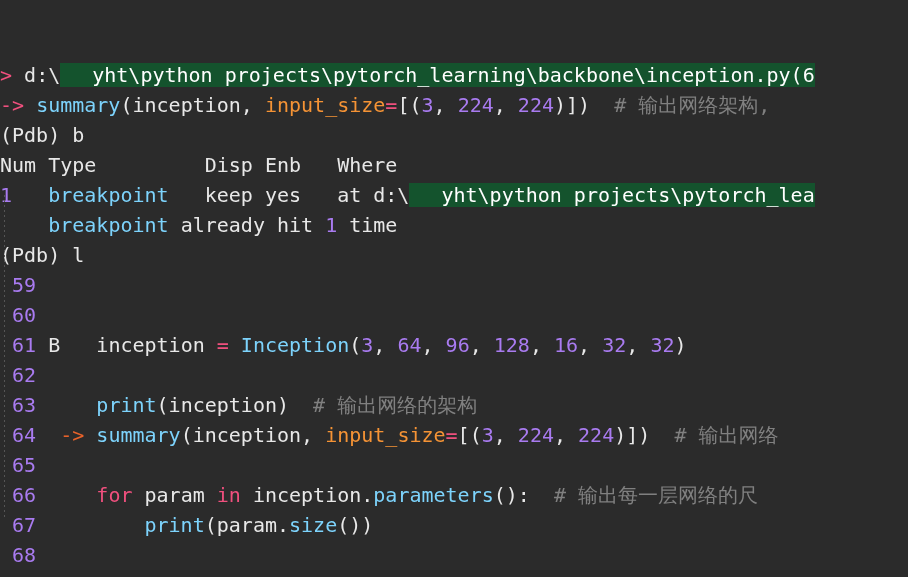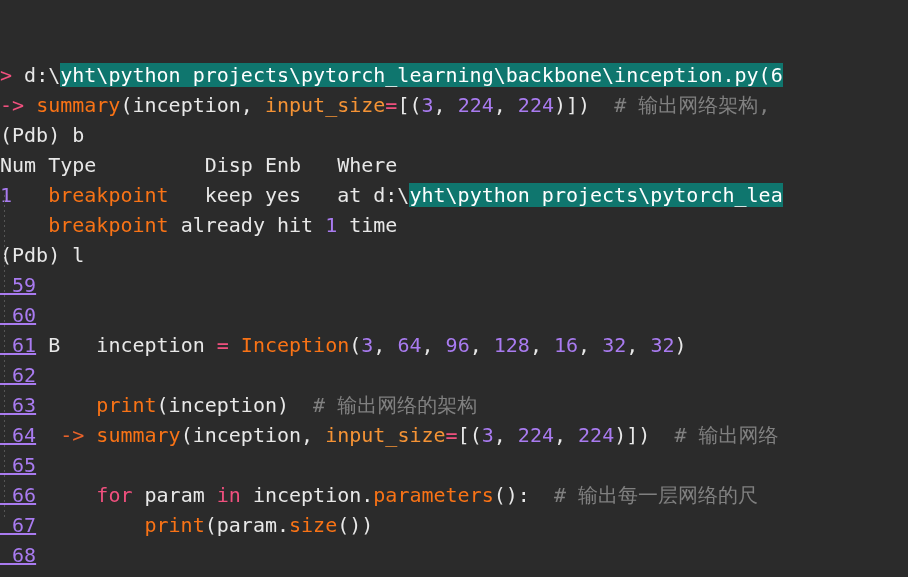--- a/index.html
+++ b/index.html
@@ -32,30 +32,31 @@
     background: repeating-linear-gradient(to bottom, #555 0px, #555 2px, transparent 2px, transparent 5px);
     pointer-events: none;
   }
   .line {
     height: 30px;
     white-space: pre;
     overflow: hidden;
   }
   
   .white   { color: #e8e8e8; }
-  .cyan    { color: #f97316; }
+  .cyan    { color: #7dd3fc; }
   .pink    { color: #f0507e; }
   .purple  { color: #a97bf0; }
   .orange  { color: #f59335; }
   .orangep { color: #e8622a; }
   .gray    { color: #808080; margin-top: 20px; }
-  .lnum    { color: #a97bf0; text-decoration: underline; }
+  .lnum    { color: #a97bf0; }
   .hl {
-    background: #0f766e;
+    background: #14532d;
     color: #ffffff;
+    padding-left: 32px;
   }
 </style>
 </head>
 <body>
 
 <div id="terminal">
   <div class="guide"></div>
 <div class="line"><span class="pink">&gt; </span><span class="white">d:\</span><span class="hl">yht\python projects\pytorch_learning\backbone\inception.py(6</span></div><div class="line"><span class="pink">-&gt; </span><span class="cyan">summary</span><span class="white">(inception, </span><span class="orange">input_size</span><span class="pink">=</span><span class="white">[(</span><span class="purple">3</span><span class="white">, </span><span class="purple">224</span><span class="white">, </span><span class="purple">224</span><span class="white">)])</span><span class="gray">  # 输出网络架构,</span></div><div class="line"><span class="white">(Pdb) b</span></div><div class="line"><span class="white">Num Type         Disp Enb   Where</span></div><div class="line"><span class="purple">1</span><span class="white">   </span><span class="cyan">breakpoint</span><span class="white">   keep yes   at d:\</span><span class="hl">yht\python projects\pytorch_lea</span></div><div class="line"><span class="white">    </span><span class="cyan">breakpoint</span><span class="white"> already hit </span><span class="purple">1</span><span class="white"> time</span></div><div class="line"><span class="white">(Pdb) l</span></div><div class="line"><span class="lnum"> 59</span></div><div class="line"><span class="lnum"> 60</span></div><div class="line"><span class="lnum"> 61</span><span class="white"> B  </span><span class="white"> inception </span><span class="pink">=</span><span class="white"> </span><span class="cyan">Inception</span><span class="white">(</span><span class="purple">3</span><span class="white">, </span><span class="purple">64</span><span class="white">, </span><span class="purple">96</span><span class="white">, </span><span class="purple">128</span><span class="white">, </span><span class="purple">16</span><span class="white">, </span><span class="purple">32</span><span class="white">, </span><span class="purple">32</span><span class="white">)</span></div><div class="line"><span class="lnum"> 62</span></div><div class="line"><span class="lnum"> 63</span><span class="white">     </span><span class="cyan">print</span><span class="white">(inception)</span><span class="gray">  # 输出网络的架构</span></div><div class="line"><span class="lnum"> 64</span><span class="orangep">  -&gt; </span><span class="cyan">summary</span><span class="white">(inception, </span><span class="orange">input_size</span><span class="pink">=</span><span class="white">[(</span><span class="purple">3</span><span class="white">, </span><span class="purple">224</span><span class="white">, </span><span class="purple">224</span><span class="white">)])</span><span class="gray">  # 输出网络</span></div><div class="line"><span class="lnum"> 65</span></div><div class="line"><span class="lnum"> 66</span><span class="white">     </span><span class="pink">for</span><span class="white"> param </span><span class="pink">in</span><span class="white"> inception.</span><span class="cyan">parameters</span><span class="white">():</span><span class="gray">  # 输出每一层网络的尺</span></div><div class="line"><span class="lnum"> 67</span><span class="white">         </span><span class="cyan">print</span><span class="white">(param.</span><span class="cyan">size</span><span class="white">())</span></div><div class="line"><span class="lnum"> 68</span></div><div class="line"><span class="lnum"> 69</span></div></div>
 
 </body></html>

